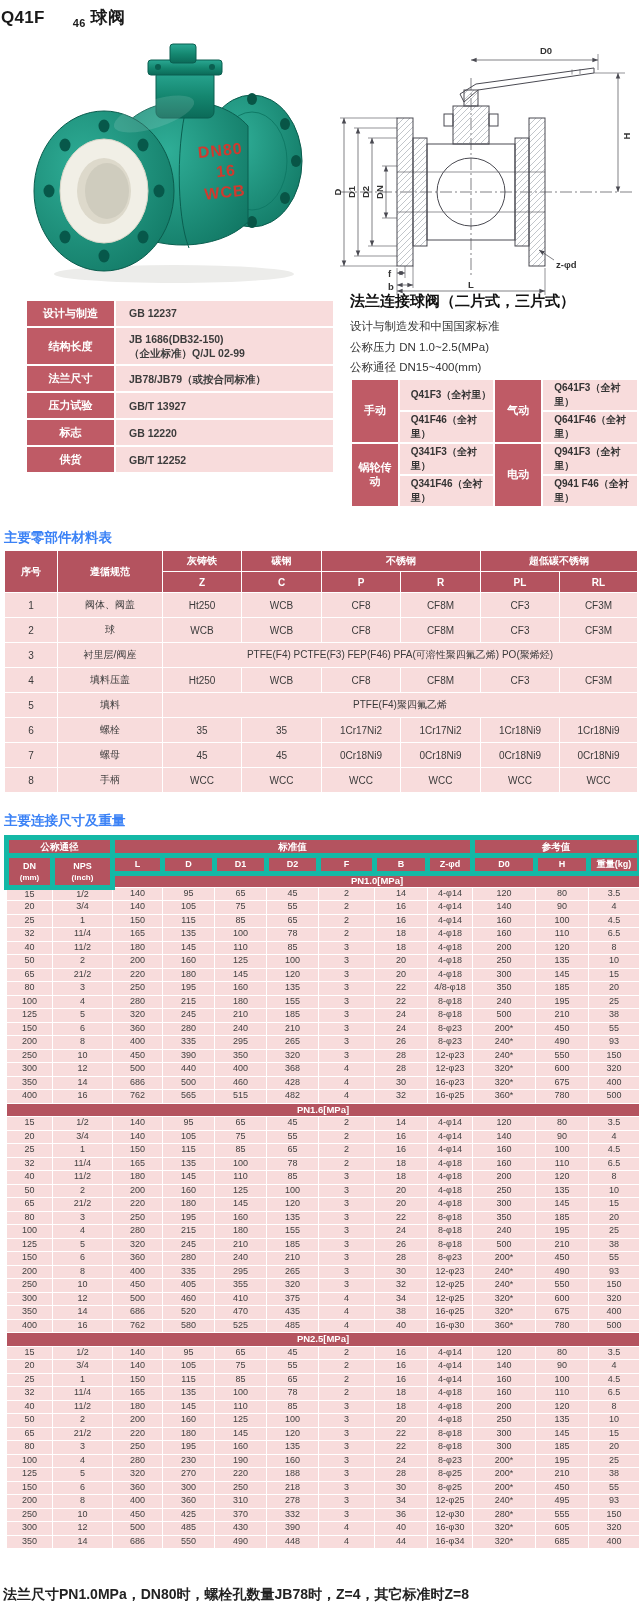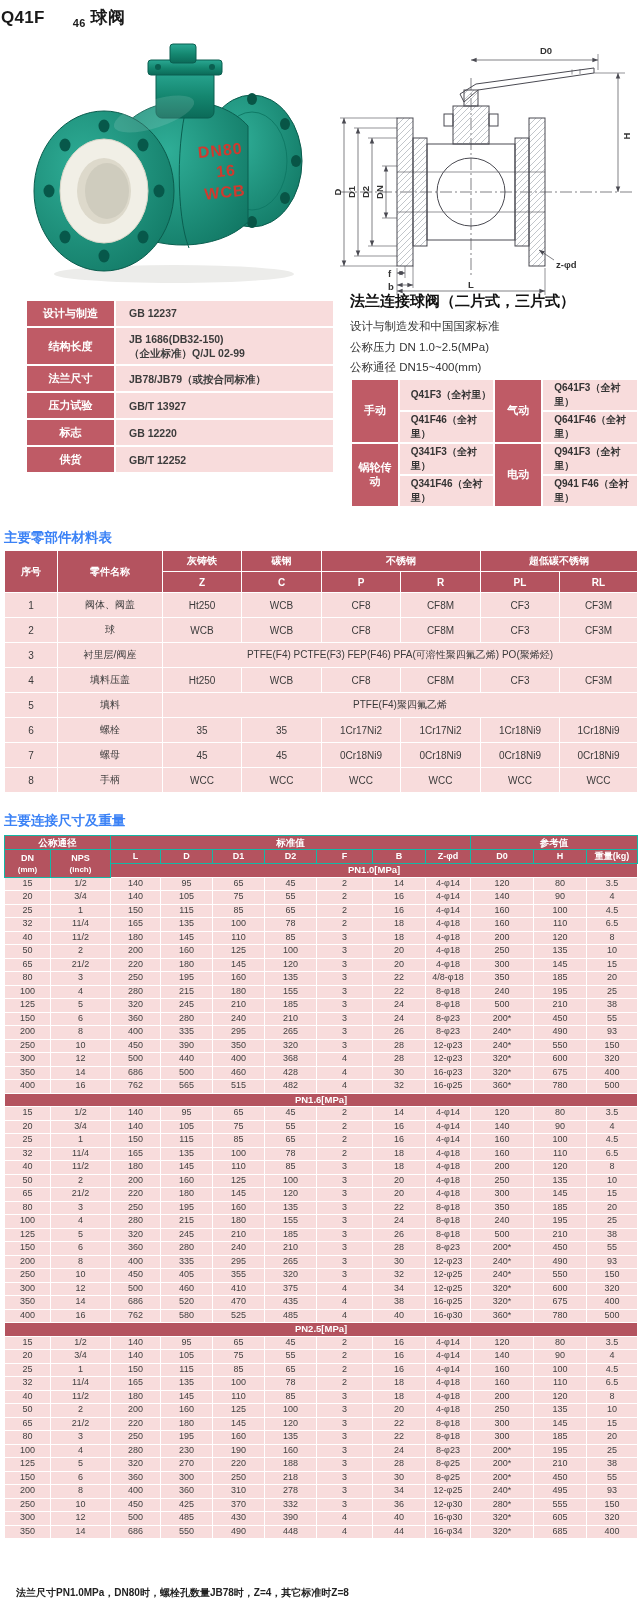--- a/index.html
+++ b/index.html
@@ -38,27 +38,27 @@
 
   .sect-heading{position:absolute;left:4px;margin:0;font-size:13.5px;font-weight:bold;color:#3b82f6;}
 
   
   #materials{position:absolute;left:4px;top:550px;width:633px;border-collapse:collapse;table-layout:fixed;}
   #materials th{background:var(--accent);color:#fff;font-size:10px;font-weight:bold;border:1px solid #fff;height:21px;padding:0;}
   #materials td{background:var(--pink);color:#3a3a3a;font-size:10px;text-align:center;border:1px solid #fff;height:25px;padding:0 2px;}
 
   
   #dims{position:absolute;left:4px;top:835px;width:633px;border-collapse:collapse;table-layout:fixed;}
-  #dims th{background:var(--accent);color:#fff;font-size:9px;font-weight:bold;border:1px solid #14b8a6;padding:1px 0;line-height:1.2;}
+  #dims th{background:var(--accent);color:#fff;font-size:9px;font-weight:bold;border:5px solid #14b8a6;padding:1px 0;line-height:1.2;}
   #dims tr.h1 th{height:13px;font-size:9.5px;}
   #dims td{background:var(--pink);color:#424242;font-size:9px;text-align:center;border:1px solid #fff;height:13.5px;padding:0;line-height:1.1;}
   #dims td.band{background:var(--accent);color:#fff;font-weight:bold;font-size:9.5px;}
   .sm{font-size:8px;font-weight:bold;}
 
-  #footnote{position:absolute;left:16px;top:1586px;font-size:10px;font-weight:bold;color:#222;}
+  #footnote{position:absolute;left:3px;top:1586px;font-size:14px;font-weight:bold;color:#222;}
 
   svg text{font-family:"Liberation Sans","DejaVu Sans",sans-serif;}
 </style>
 </head>
 <body>
 
 <div id="page">
 
   <h1 id="title"><span>Q41F</span><sub>46</sub><span style="white-space:pre"> 球阀</span></h1>
 
@@ -265,21 +265,21 @@
         <col style="width:79px">
         <col style="width:80px">
         <col style="width:79px">
         <col style="width:80px">
         <col style="width:79px">
         <col style="width:78px">
       </colgroup>
     <tbody>
       <tr>
         <th rowspan="2">序号</th>
-        <th rowspan="2">零件名称</th>
+        <th rowspan="2">遵循规范</th>
         <th>灰铸铁</th>
         <th>碳钢</th>
         <th colspan="2">不锈钢</th>
         <th colspan="2">超低碳不锈钢</th>
       </tr>
       <tr>
         <th>Z</th>
         <th>C</th>
         <th>P</th>
         <th>R</th>

